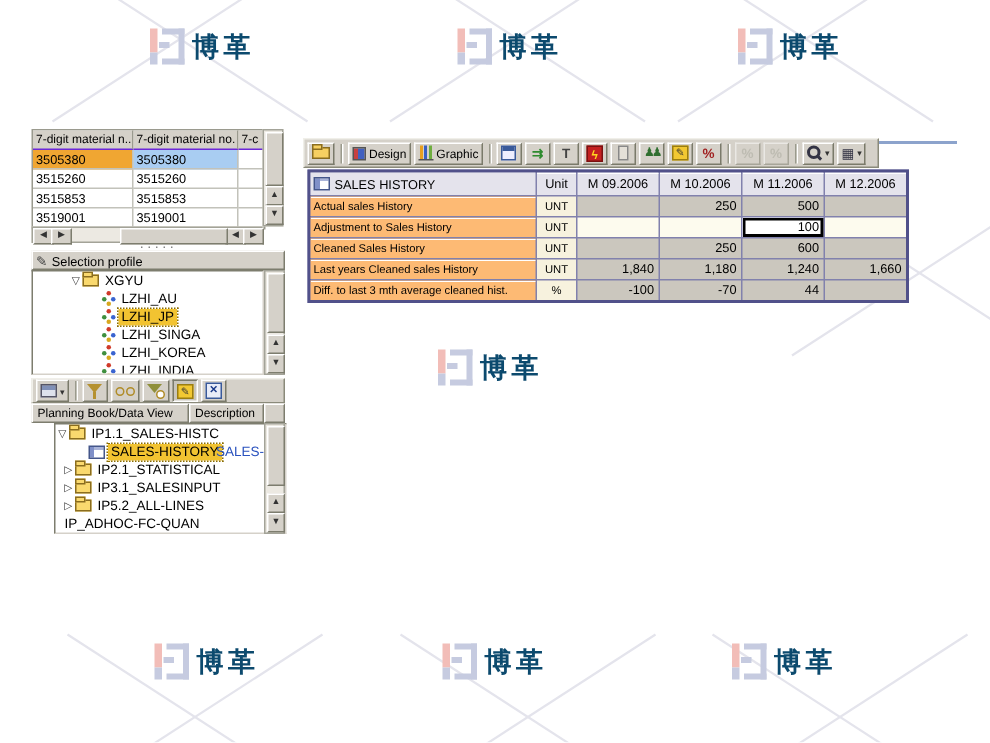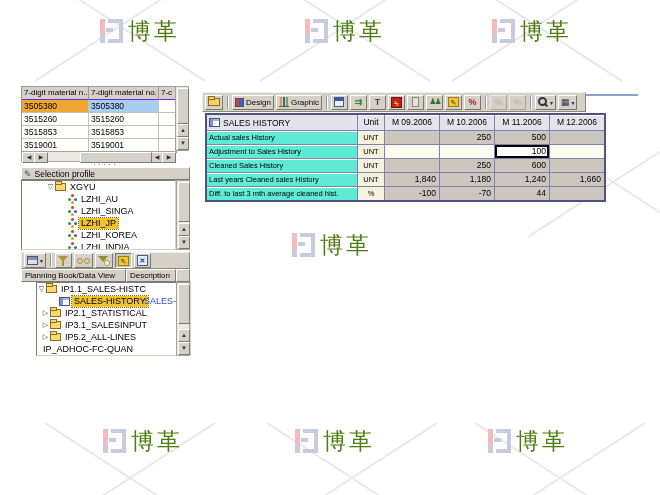--- a/index.html
+++ b/index.html
@@ -8,21 +8,21 @@
 
   
   #wm-lines{position:absolute;left:0;top:0;z-index:0;}
   .wm{position:absolute;display:flex;align-items:center;gap:6px;z-index:0;}
   .wm-mark{position:relative;width:22px;height:26px;flex:0 0 auto;}
   .wm-bar{position:absolute;left:0;top:1px;width:5px;height:16px;background:#f2bdb8;}
   .wm-bar2{position:absolute;left:0;top:17px;width:5px;height:8px;background:#c6cbe0;}
   .wm-g{position:absolute;left:8px;top:1px;width:11px;height:16px;
         border:4px solid #c6cbe0;border-left:none;}
   .wm-g::before{content:"";position:absolute;left:-2px;top:5px;width:7px;height:4px;background:#c6cbe0;}
-  .wm-text{font-size:23px;line-height:26px;color:#4d7c0f;font-weight:normal;letter-spacing:3px;white-space:nowrap;}
+  .wm-text{font-size:18px;line-height:26px;color:#0c4a6e;font-weight:bold;letter-spacing:3px;white-space:nowrap;}
 
   
   .raised{background:#d5d1c9;border:1px solid;border-color:#ffffff #7d7d6e #7d7d6e #ffffff;}
 
   
   #mat-table{position:absolute;left:21px;top:86px;width:154px;background:#fff;border:1px solid #9a9a8e;}
   .mt-row{display:flex;height:13px;}
   .mt-cell{box-sizing:border-box;border-right:1px solid #c2c2ba;border-bottom:1px solid #c2c2ba;
            font-size:8.5px;line-height:12px;padding-left:2px;white-space:nowrap;overflow:hidden;}
   .mt-h{background:#d5d1c9;border-right:1px solid #9a9a8e;border-bottom:1px solid #6d28d9;font-size:8px;}
@@ -133,21 +133,21 @@
   #rp-topline{position:absolute;left:586px;top:94px;width:52px;height:2px;background:#8ca3cc;}
 
   
   #grid{position:absolute;left:205px;top:113px;display:grid;
         grid-template-columns:150px 26px 54px 54px 54px 54px;
         grid-template-rows:15px repeat(5,13px);
         gap:1px;background:#8181ad;border:2px solid #51518a;}
   #grid > div{box-sizing:border-box;overflow:hidden;white-space:nowrap;}
   .g-title{background:#e4e3ec;display:flex;align-items:center;gap:3px;padding:0 2px;font-size:8.5px;}
   .g-h{background:#e4e3ec;text-align:center;font-size:8.5px;line-height:15px;box-shadow:inset 0 1px 0 #fff;}
-  .g-label{background:#5eead4;font-size:7.5px;line-height:13px;padding-left:2px;box-shadow:inset 0 1px 0 #fff;}
+  .g-label{background:#fdba74;font-size:7.5px;line-height:13px;padding-left:2px;box-shadow:inset 0 1px 0 #fff;}
   .g-unit{background:#f7f2de;text-align:center;font-size:7.5px;line-height:13px;}
   .g-ro{background:#cbc7be;text-align:right;padding-right:3px;font-size:8.5px;line-height:13px;}
   .g-ed{background:#fdfbee;text-align:right;padding-right:3px;font-size:8.5px;line-height:13px;}
   .g-sel{background:#ffffff;box-shadow:inset 0 0 0 2px #000;}
 </style>
 </head>
 <body>
 
 <div id="stage">
 
@@ -278,26 +278,26 @@
         <span class="t-label">XGYU</span>
       </div>
       <div class="t-row">
         <span class="t-ind" style="width: 22px;"></span>
         <span class="i-selection-icon"></span>
         <span class="t-label">LZHI_AU</span>
       </div>
       <div class="t-row">
         <span class="t-ind" style="width: 22px;"></span>
         <span class="i-selection-icon"></span>
+        <span class="t-label t-hl">LZHI_JP</span>
+      </div>
+      <div class="t-row">
+        <span class="t-ind" style="width: 22px;"></span>
+        <span class="i-selection-icon"></span>
         <span class="t-label">LZHI_SINGA</span>
-      </div>
-      <div class="t-row">
-        <span class="t-ind" style="width: 22px;"></span>
-        <span class="i-selection-icon"></span>
-        <span class="t-label t-hl">LZHI_JP</span>
       </div>
       <div class="t-row">
         <span class="t-ind" style="width: 22px;"></span>
         <span class="i-selection-icon"></span>
         <span class="t-label">LZHI_KOREA</span>
       </div>
       <div class="t-row">
         <span class="t-ind" style="width: 22px;"></span>
         <span class="i-selection-icon"></span>
         <span class="t-label">LZHI_INDIA</span>

